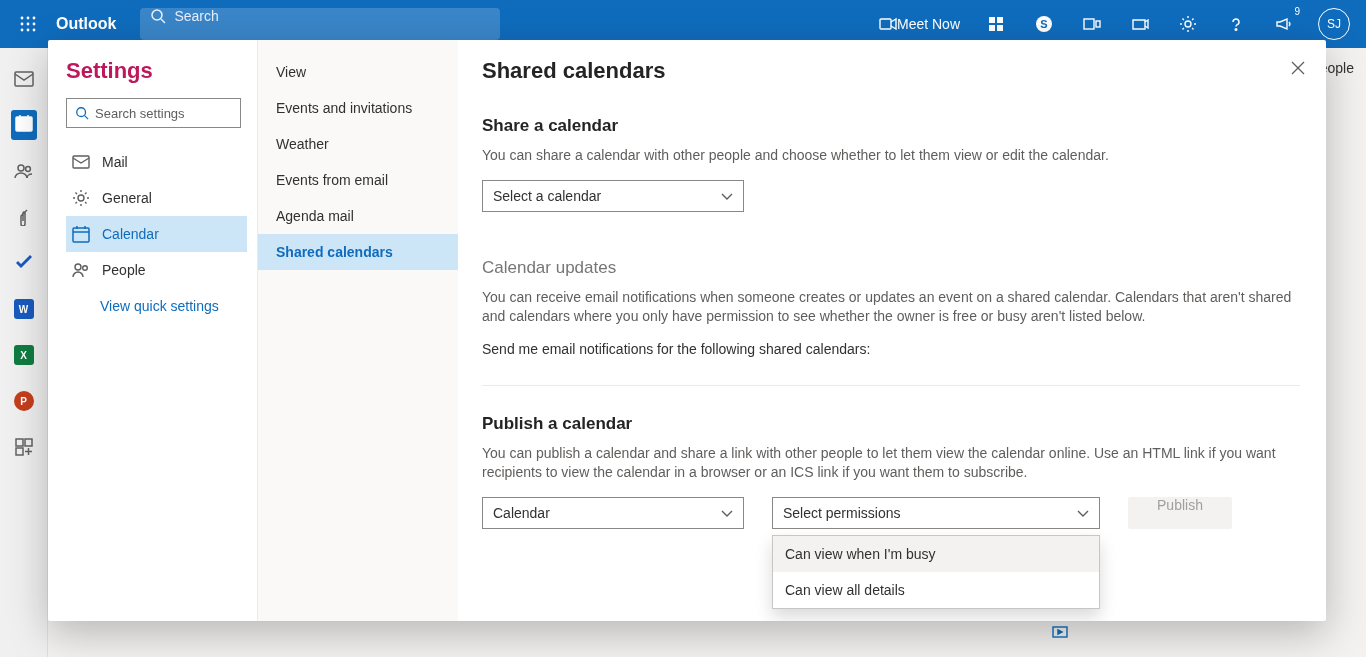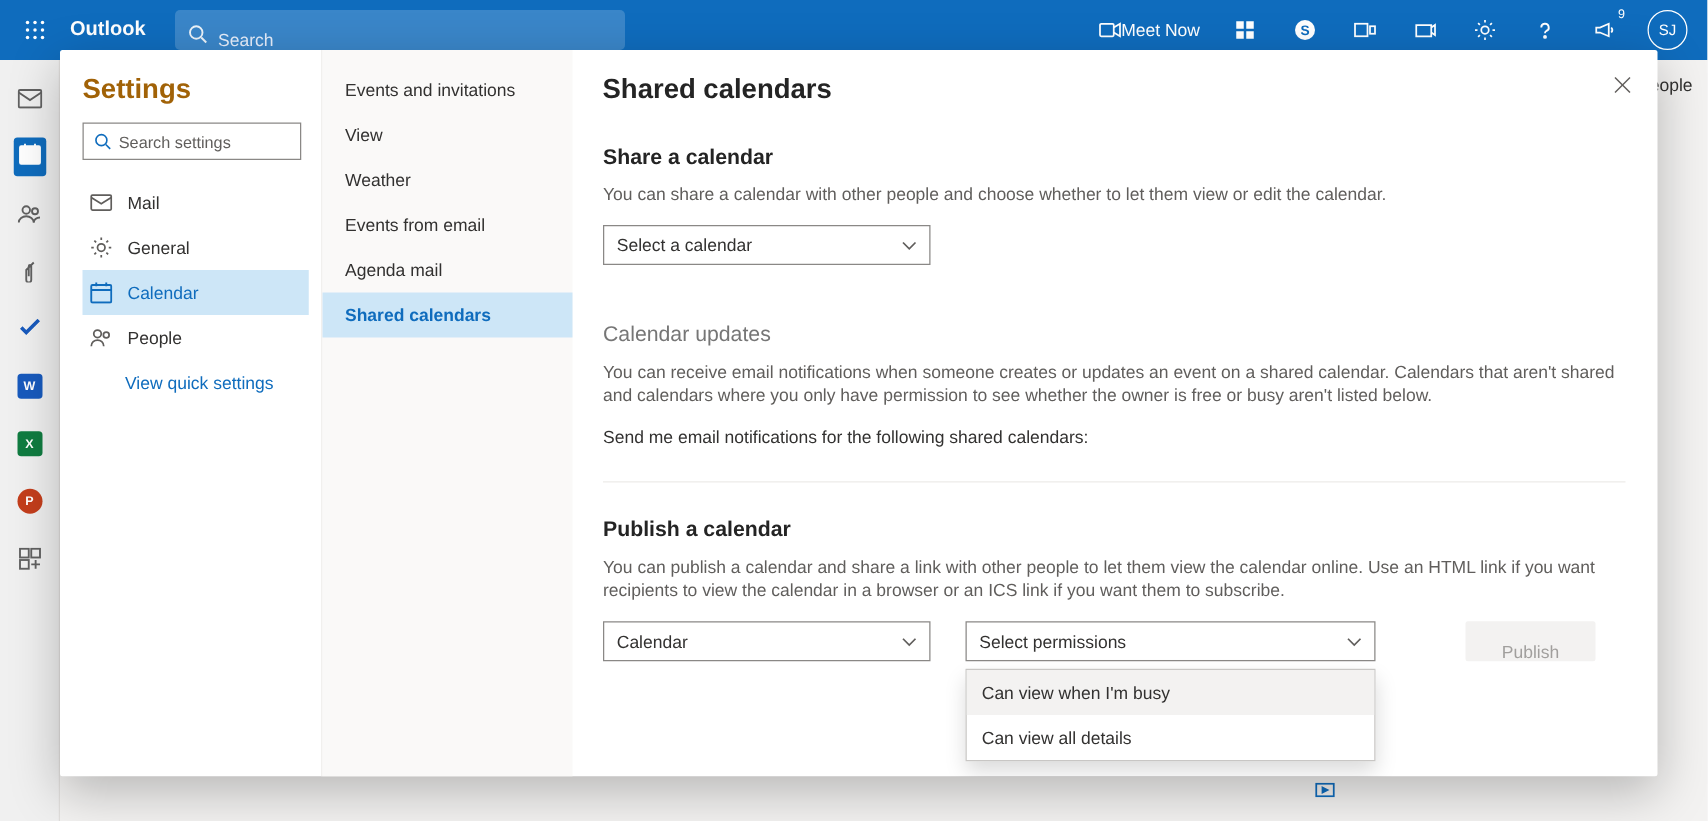--- a/index.html
+++ b/index.html
@@ -7,21 +7,21 @@
   
   .header {
     height: 48px; background: #0F6CBD; color: #fff;
     display: flex; align-items: center; padding: 0 8px;
     position: relative; z-index: 1;
   }
   .waffle { width: 40px; height: 40px; display:flex;align-items:center;justify-content:center;cursor:pointer }
   .app-name { font-size: 16px; font-weight: 600; margin-left: 8px; margin-right: 24px; }
   .search-box {
     width: 360px; height: 32px; background: rgba(255,255,255,0.18);
-    border-radius: 4px; display:flex; align-items:flex-end; padding:0 10px;
+    border-radius: 4px; display:flex; align-items:flex-start; padding:0 10px;
     color: #fff;
   }
   .search-box .icon { margin-right: 8px; opacity:.9; }
   .search-box span.placeholder { color: #e6eefb; font-size: 14px; }
   .header-spacer { flex: 1; }
   .header-btns { display:flex; align-items:center; gap:4px; }
   .hbtn { width: 44px; height: 48px; display:flex;align-items:center;justify-content:center;cursor:pointer; position:relative }
   .meet-now { display:flex;align-items:center;gap:0;padding:0 10px;height:48px;cursor:pointer;font-size:14px }
   .badge-num { position:absolute; top:6px; right:6px; font-size:10px; color:#fff }
   .avatar { width:32px;height:32px;border:1px solid #fff;border-radius:50%;display:flex;align-items:center;justify-content:center;font-size:12px;margin:0 8px;cursor:pointer }
@@ -41,21 +41,21 @@
   
   .print-link { position:absolute; right:12px; top:60px; font-size:14px; color:#323130; cursor:pointer }
   
   .modal {
     position:absolute; left:48px; right:40px; top:40px; bottom:36px;
     background:#fff; box-shadow: 0 12px 40px rgba(0,0,0,.25);
     display:flex; border-radius:2px; overflow:visible;
     z-index: 5;
   }
   .col1 { width:210px; border-right:1px solid #edebe9; padding:18px 10px 18px 18px; }
-  .col1 h1 { font-size:22px; font-weight:600; color:#a16207; margin-bottom:14px; }
+  .col1 h1 { font-size:22px; font-weight:600; color:#be185d; margin-bottom:14px; }
   .settings-search {
     border:1px solid #8a8886; height:30px; display:flex;align-items:center;
     padding:0 8px; margin-bottom:16px; margin-right:6px;
   }
   .settings-search span { color:#605e5c; font-size:13px; margin-left:6px }
   .nav1-item { height:36px; display:flex; align-items:center; gap:12px; padding:0 6px; cursor:pointer; font-size:14px; color:#323130; }
   .nav1-item.selected { background:#CDE6F7; color:#0F6CBD; font-weight:400 }
   .nav1-item.selected svg { stroke:#0F6CBD }
   .quick { color:#0F6CBD; font-size:14px; cursor:pointer; margin-top:10px; padding-left:34px }
   .col2 { width:200px; background:#faf9f8; padding:14px 0; }
@@ -73,21 +73,21 @@
   .dropdown {
     height:32px; border:1px solid #8a8886; width:262px;
     display:flex; align-items:center; justify-content:space-between;
     padding:0 10px; font-size:14px; color:#323130; cursor:pointer; background:#fff;
   }
   .dropdown .chev { color:#605e5c }
   .pub-row { display:flex; gap:28px; align-items:flex-start }
   .dropdown.wide { width:328px }
   .publish-btn {
     width:104px; height:32px; background:#f3f2f1; color:#a19f9d;
-    display:flex;align-items:flex-end;justify-content:center;font-size:14px; border-radius:2px;margin-left:44px;
+    display:flex;align-items:flex-start;justify-content:center;font-size:14px; border-radius:2px;
   }
   
   .options-panel {
     position:absolute; border:1px solid #c8c6c4; background:#fff;
     box-shadow:0 8px 16px rgba(0,0,0,.15);
     width:328px;
     z-index:20;
   }
   .option { height:36px; display:flex;align-items:center;padding:0 12px;font-size:14px;color:#323130;cursor:pointer }
   .option.hover { background:#f3f2f1 }
@@ -287,22 +287,22 @@
           <circle cx="6" cy="5" r="3"></circle>
           <circle cx="13" cy="6" r="2.3"></circle>
           <path d="M1 15c0-3 2.5-5 5-5s5 2 5 5"></path>
         </svg>
       <span>People</span>
     </div>
     <div class="quick">View quick settings</div>
   </div>
 
   <div class="col2">
+    <div class="nav2-item">View</div>
     <div class="nav2-item">Events and invitations</div>
-    <div class="nav2-item">View</div>
     <div class="nav2-item">Weather</div>
     <div class="nav2-item">Events from email</div>
     <div class="nav2-item">Agenda mail</div>
     <div class="nav2-item selected">Shared calendars</div>
   </div>
 
   <div class="col3">
     <div class="col3-title">Shared calendars</div>
     <div class="close-x">
       <svg width="16" height="16" viewBox="0 0 16 16" stroke="#605e5c" stroke-width="1.2">

